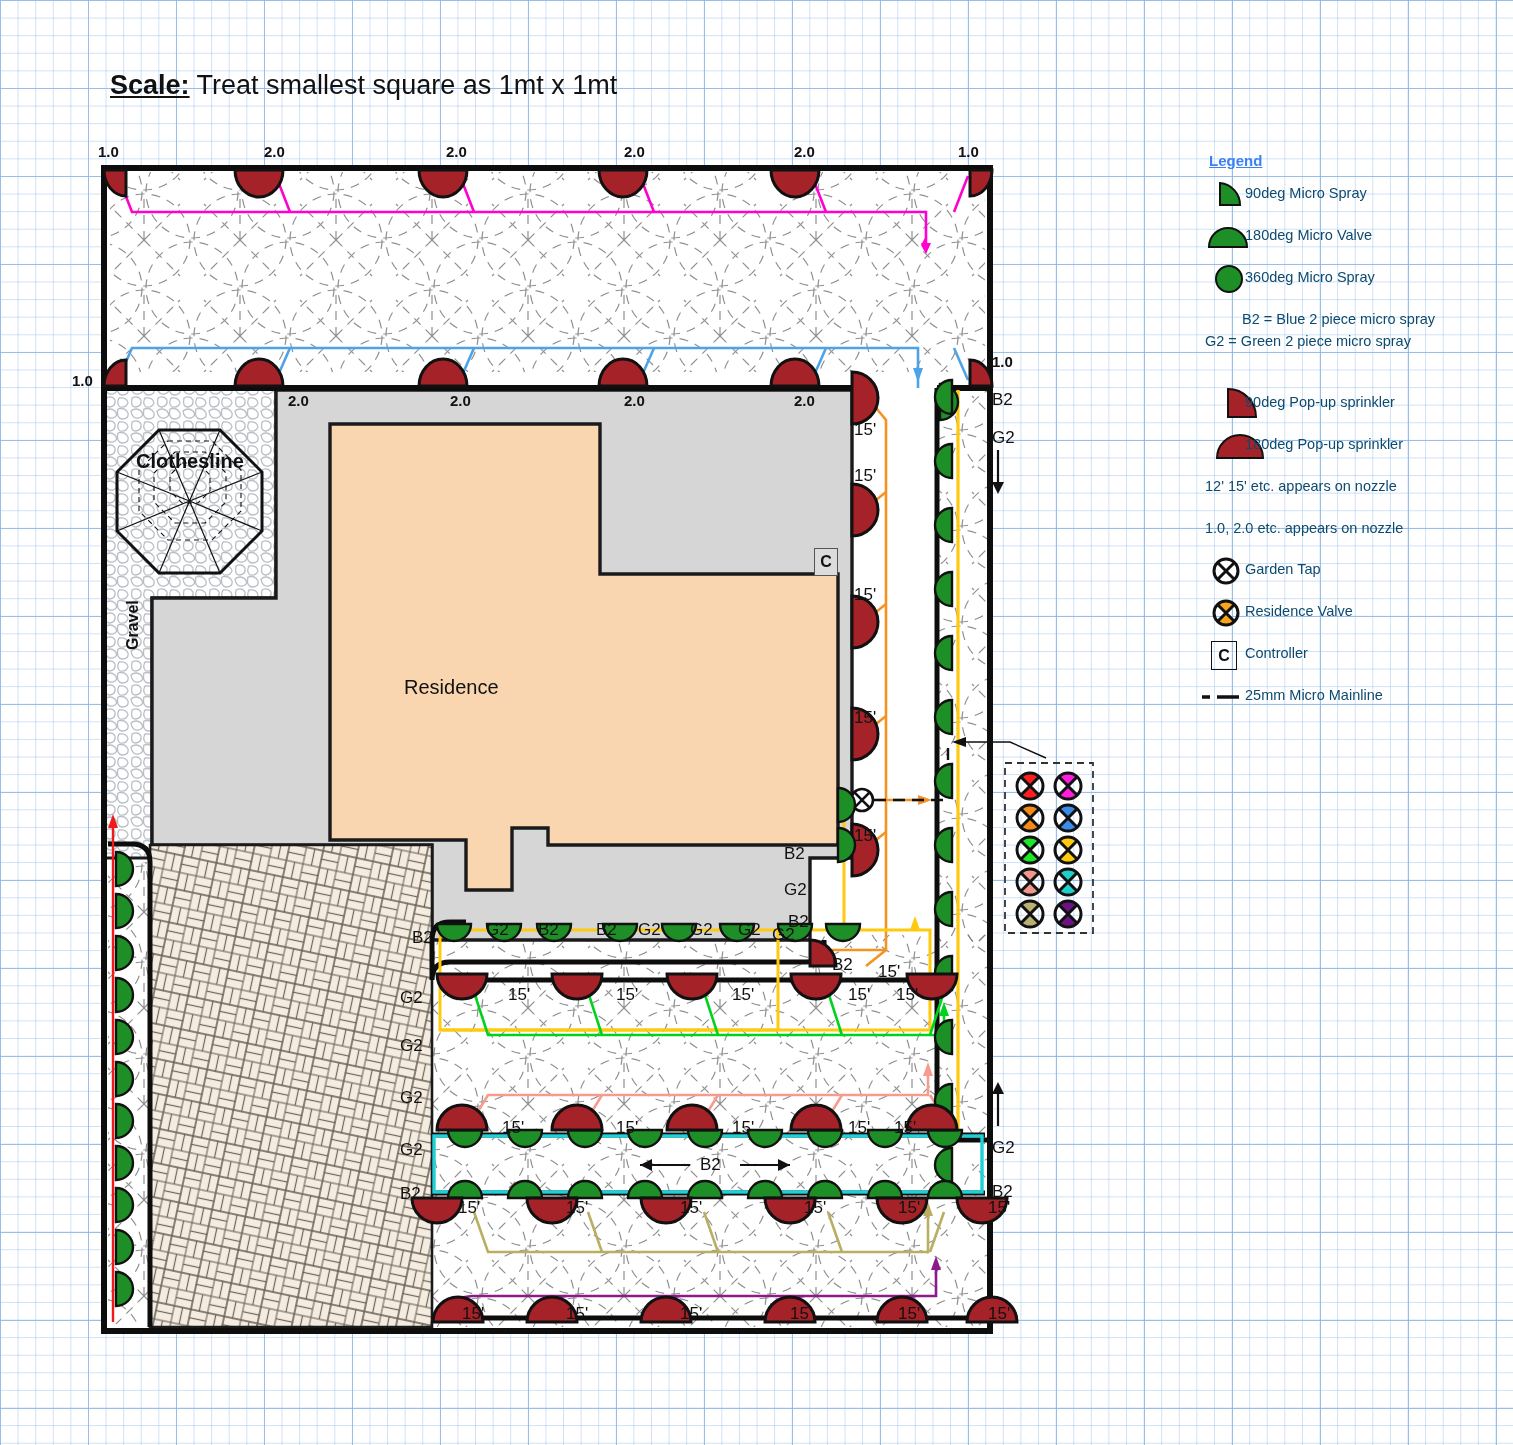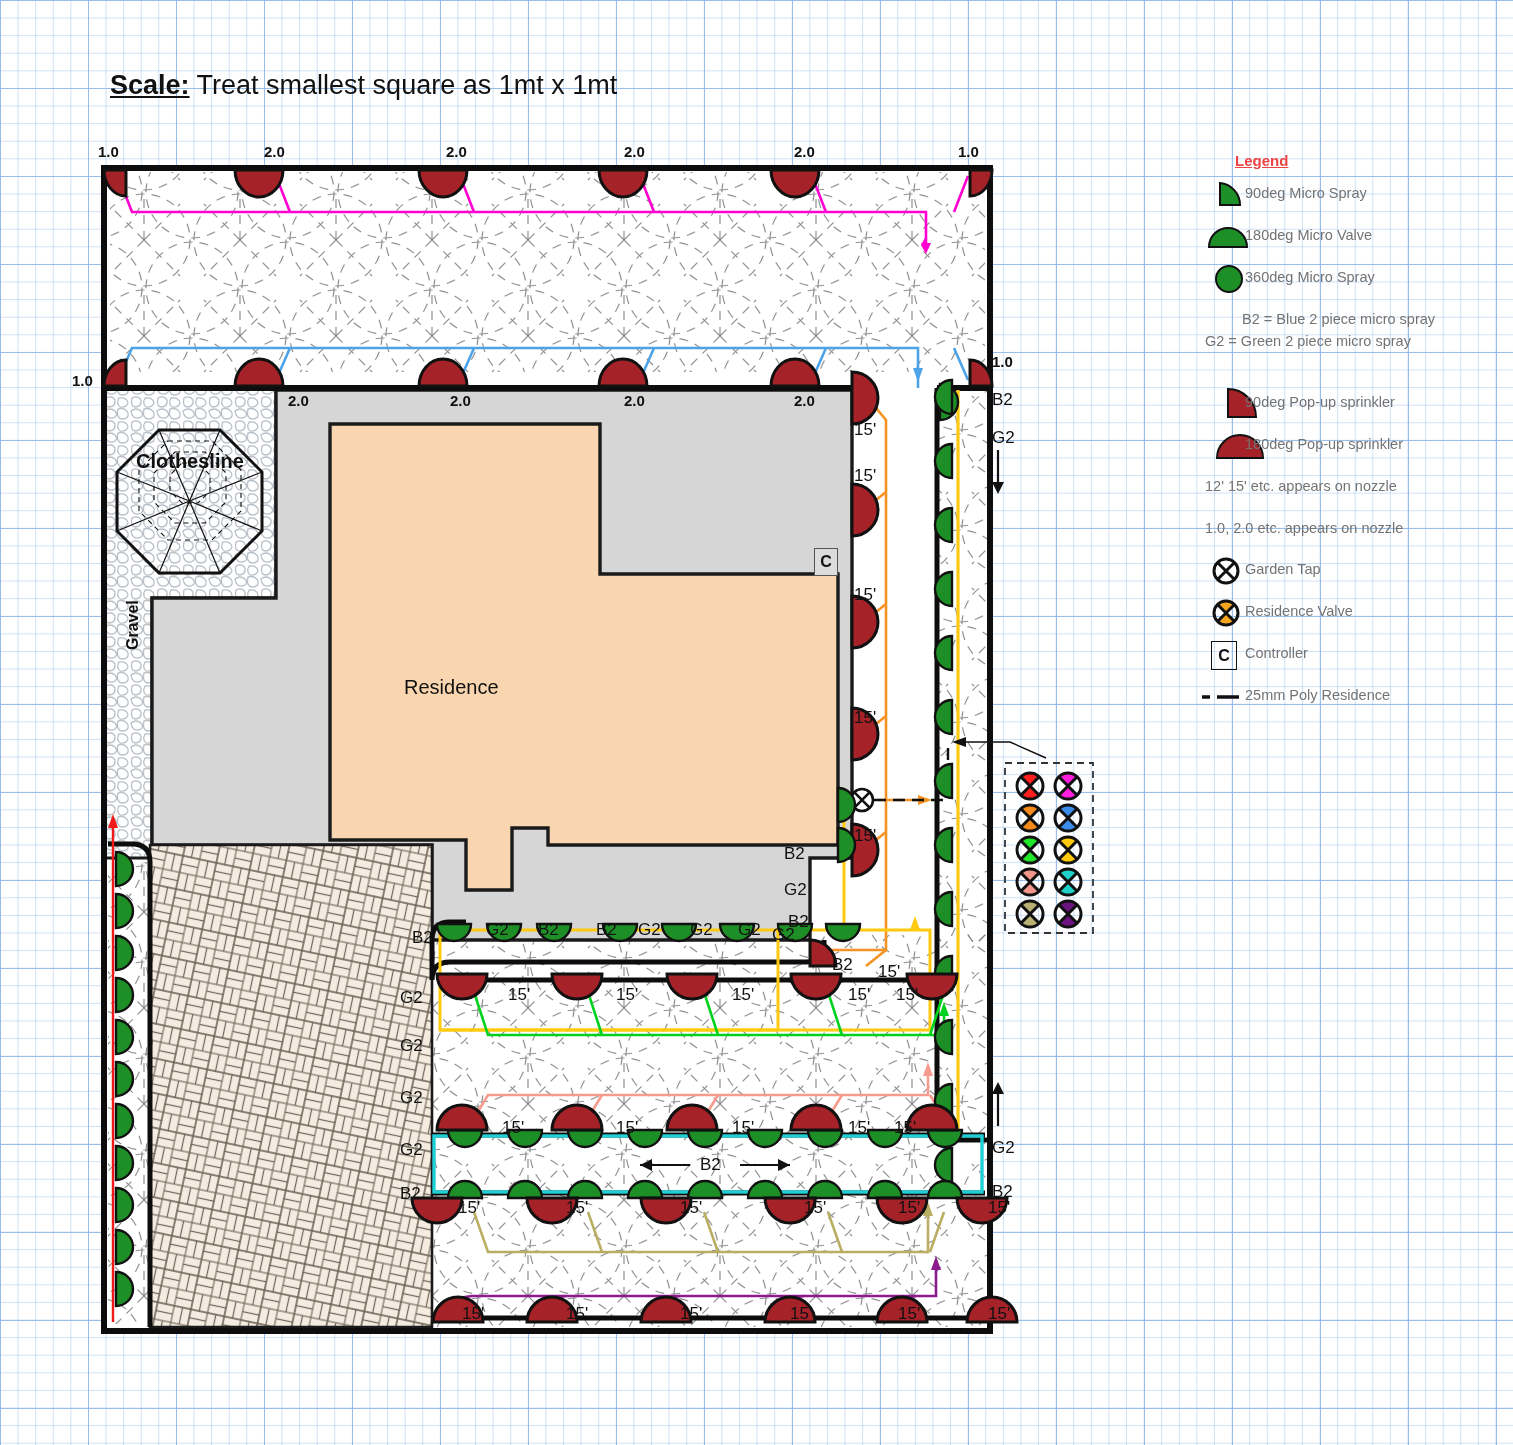--- a/index.html
+++ b/index.html
@@ -14,22 +14,22 @@
       linear-gradient(to right, rgba(150,190,235,.45) 1px, transparent 1px),
       linear-gradient(to bottom, rgba(150,190,235,.45) 1px, transparent 1px),
       linear-gradient(to right, rgba(120,170,225,.75) 1px, transparent 1px),
       linear-gradient(to bottom, rgba(120,170,225,.75) 1px, transparent 1px);
     background-size:17.6px 17.6px,17.6px 17.6px,88px 88px,88px 88px;
     background-position:0 0,0 0,0 0,0 0;
   }
   #svgroot{position:absolute;left:0;top:0;}
   .ttl{position:absolute;font-size:27px;color:#111;white-space:nowrap;}
   .ttl b{text-decoration:underline;font-weight:bold;}
-  .lg-title{position:absolute;font-size:15px;font-weight:bold;text-decoration:underline;color:#ef4444;margin-left:26px;}
-  .lg-row{position:absolute;font-size:14.5px;color:#737373;white-space:nowrap;}
+  .lg-title{position:absolute;font-size:15px;font-weight:bold;text-decoration:underline;color:#3b82f6;}
+  .lg-row{position:absolute;font-size:14.5px;color:#0c4a6e;white-space:nowrap;}
   .nz{position:absolute;font-size:15px;color:#111;white-space:nowrap;font-weight:600;}
   .nz.sm{font-size:17px;font-weight:500;}
   .lbl-res{position:absolute;font-size:20px;color:#111;}
   .lbl-cl{position:absolute;font-size:20px;font-weight:bold;color:#111;}
   .lbl-gr{position:absolute;font-size:16px;font-weight:bold;color:#111;
           transform:rotate(-90deg);transform-origin:left top;white-space:nowrap;}
   .ctl{position:absolute;width:22px;height:26px;border:1.6px solid #555;background:#dcdcdc;
        font-size:16px;font-weight:bold;color:#111;display:flex;align-items:center;justify-content:center;}
 </style>
 </head>
@@ -570,14 +570,14 @@
              <path d="M6.5 6.5 L23.5 23.5 M23.5 6.5 L6.5 23.5" stroke="#111" stroke-width="3"></path>
     </svg>
     <div class="lg-row" style="left:1245px;top:603px">Residence Valve</div>
     <div style="position:absolute;left:1211px;top:641px;width:24px;height:27px;border:1.8px solid #111;
              display:flex;align-items:center;justify-content:center;font-size:16px;font-weight:bold;color:#111;
              font-family:'Liberation Sans',sans-serif">C</div>
     <div class="lg-row" style="left:1245px;top:645px">Controller</div>
     <svg style="position:absolute;left:1201px;top:691px" width="40" height="12">
       <path d="M1 6 H9 M16 6 H38" stroke="#111" stroke-width="3.4"></path>
     </svg>
-    <div class="lg-row" style="left:1245px;top:687px">25mm Poly Residence</div>
+    <div class="lg-row" style="left:1245px;top:687px">25mm Micro Mainline</div>
   </div>
 
 </body></html>

